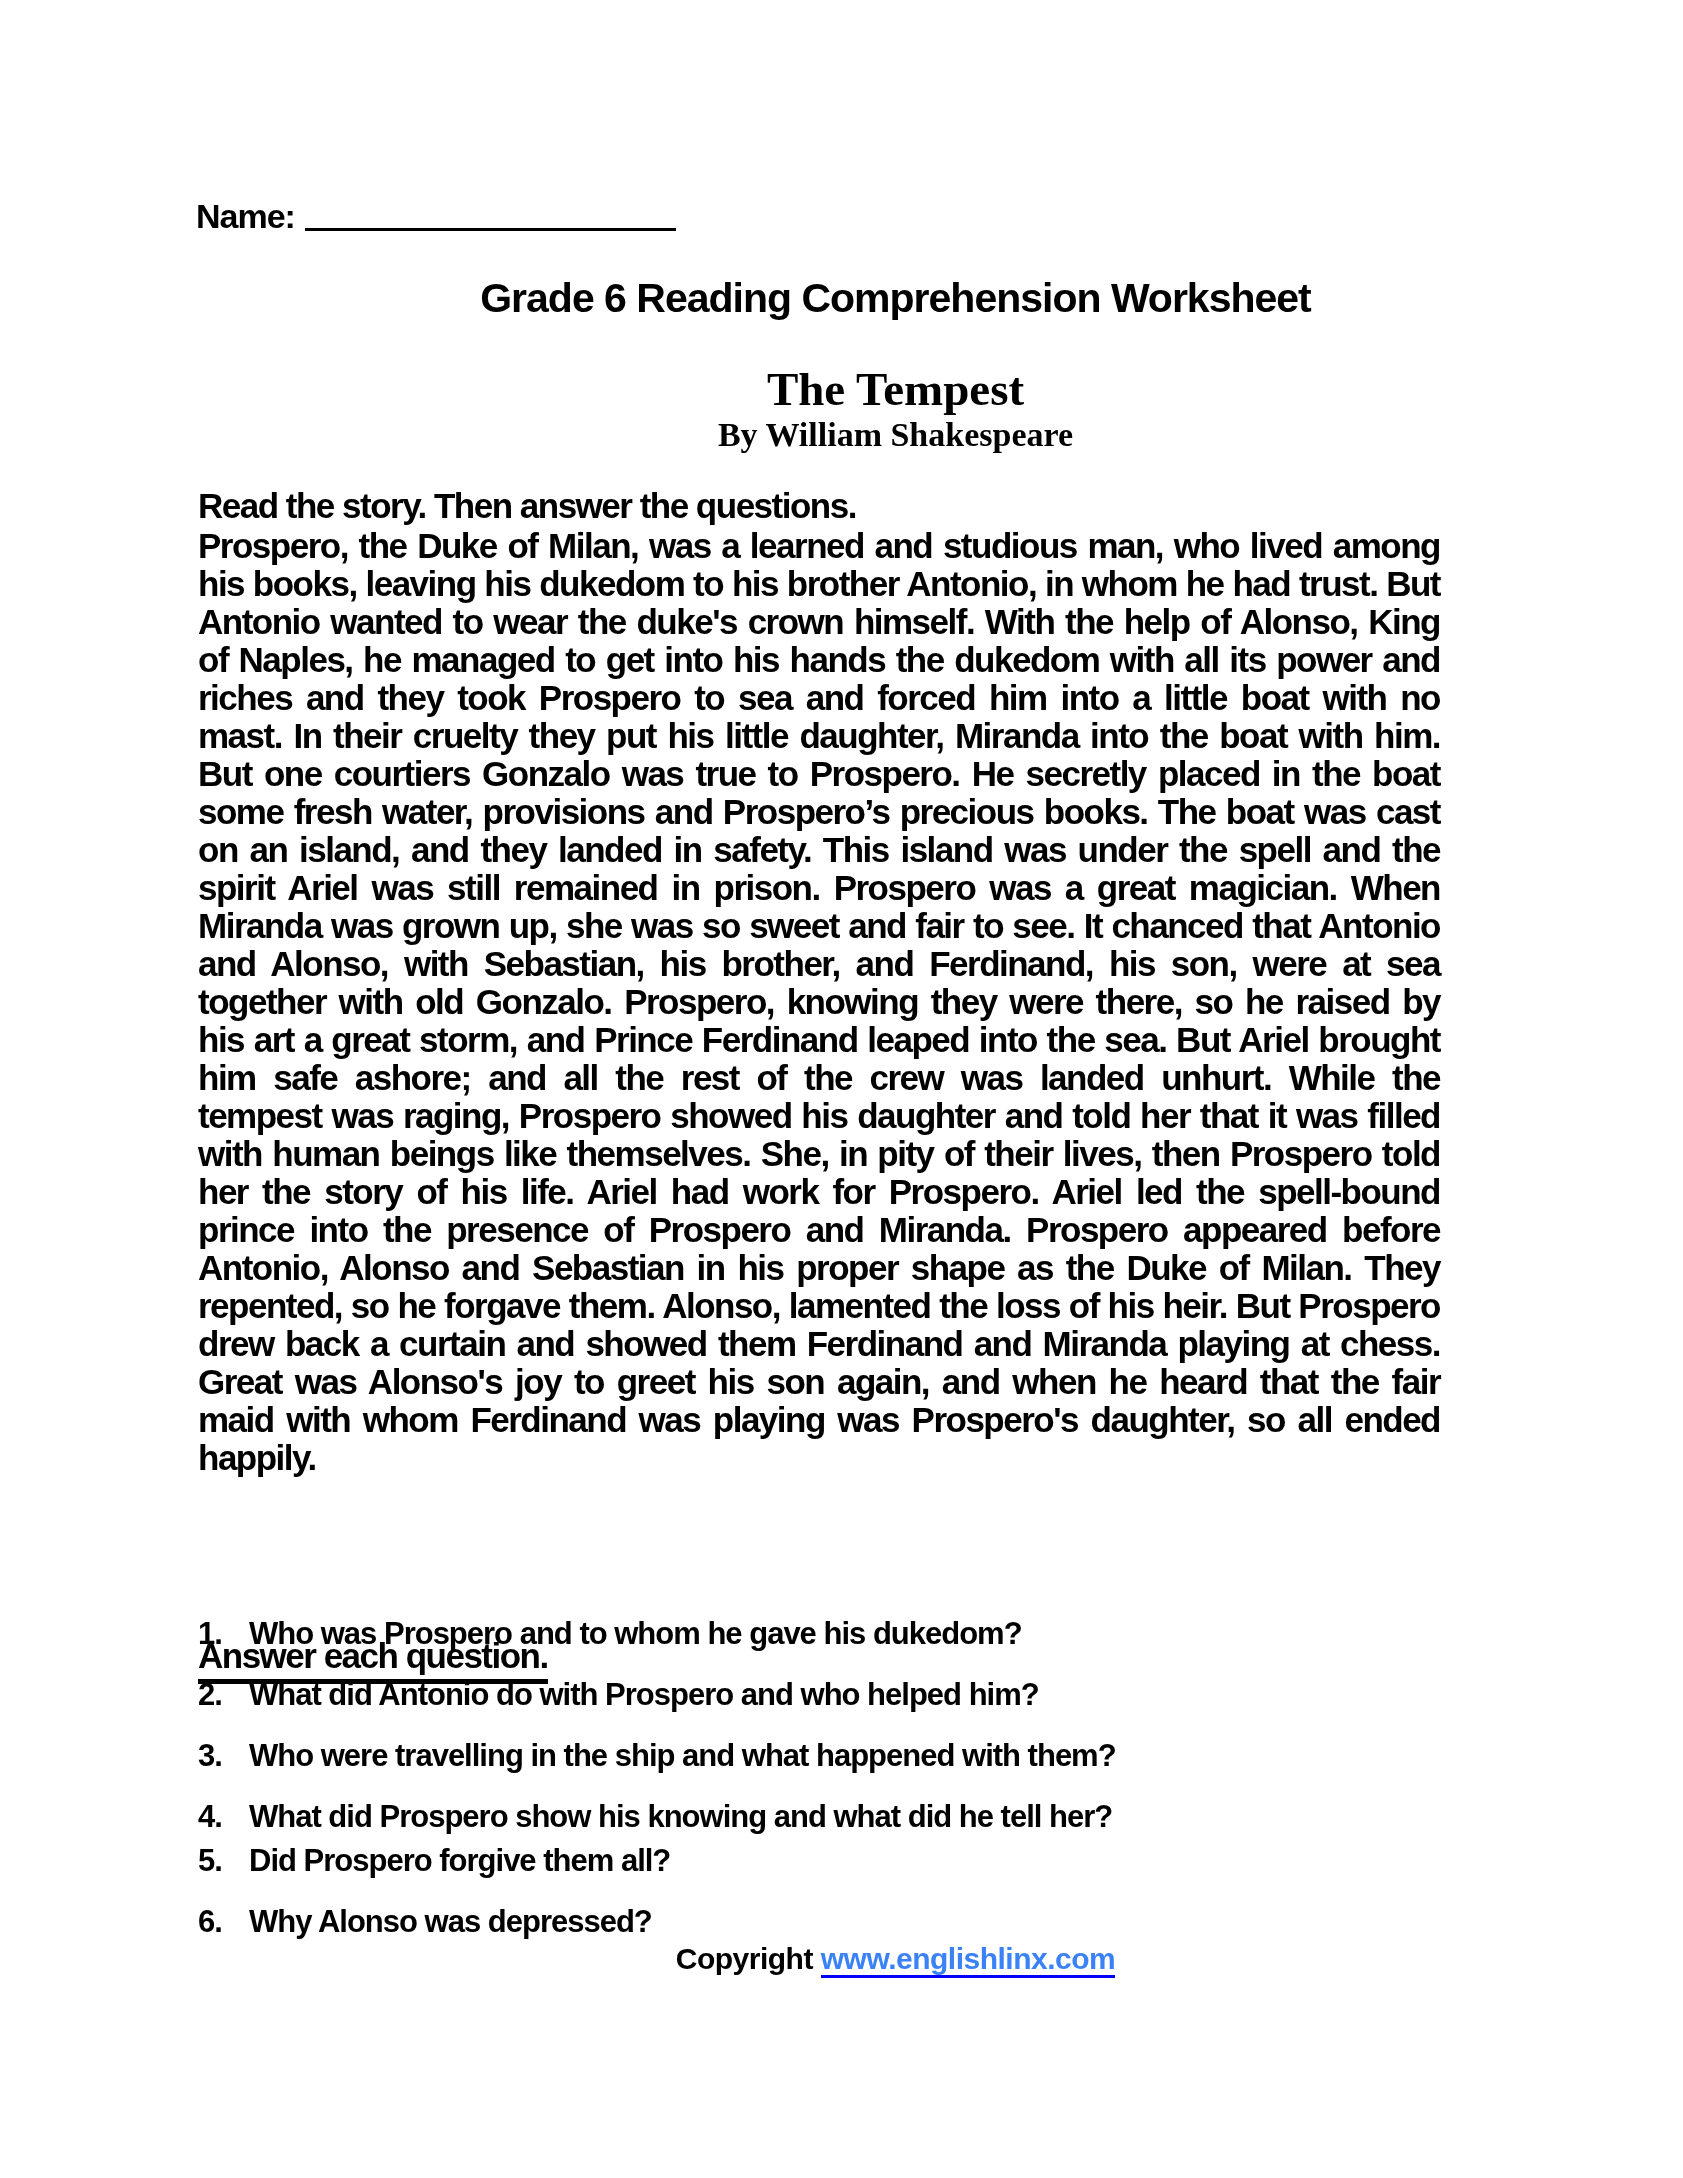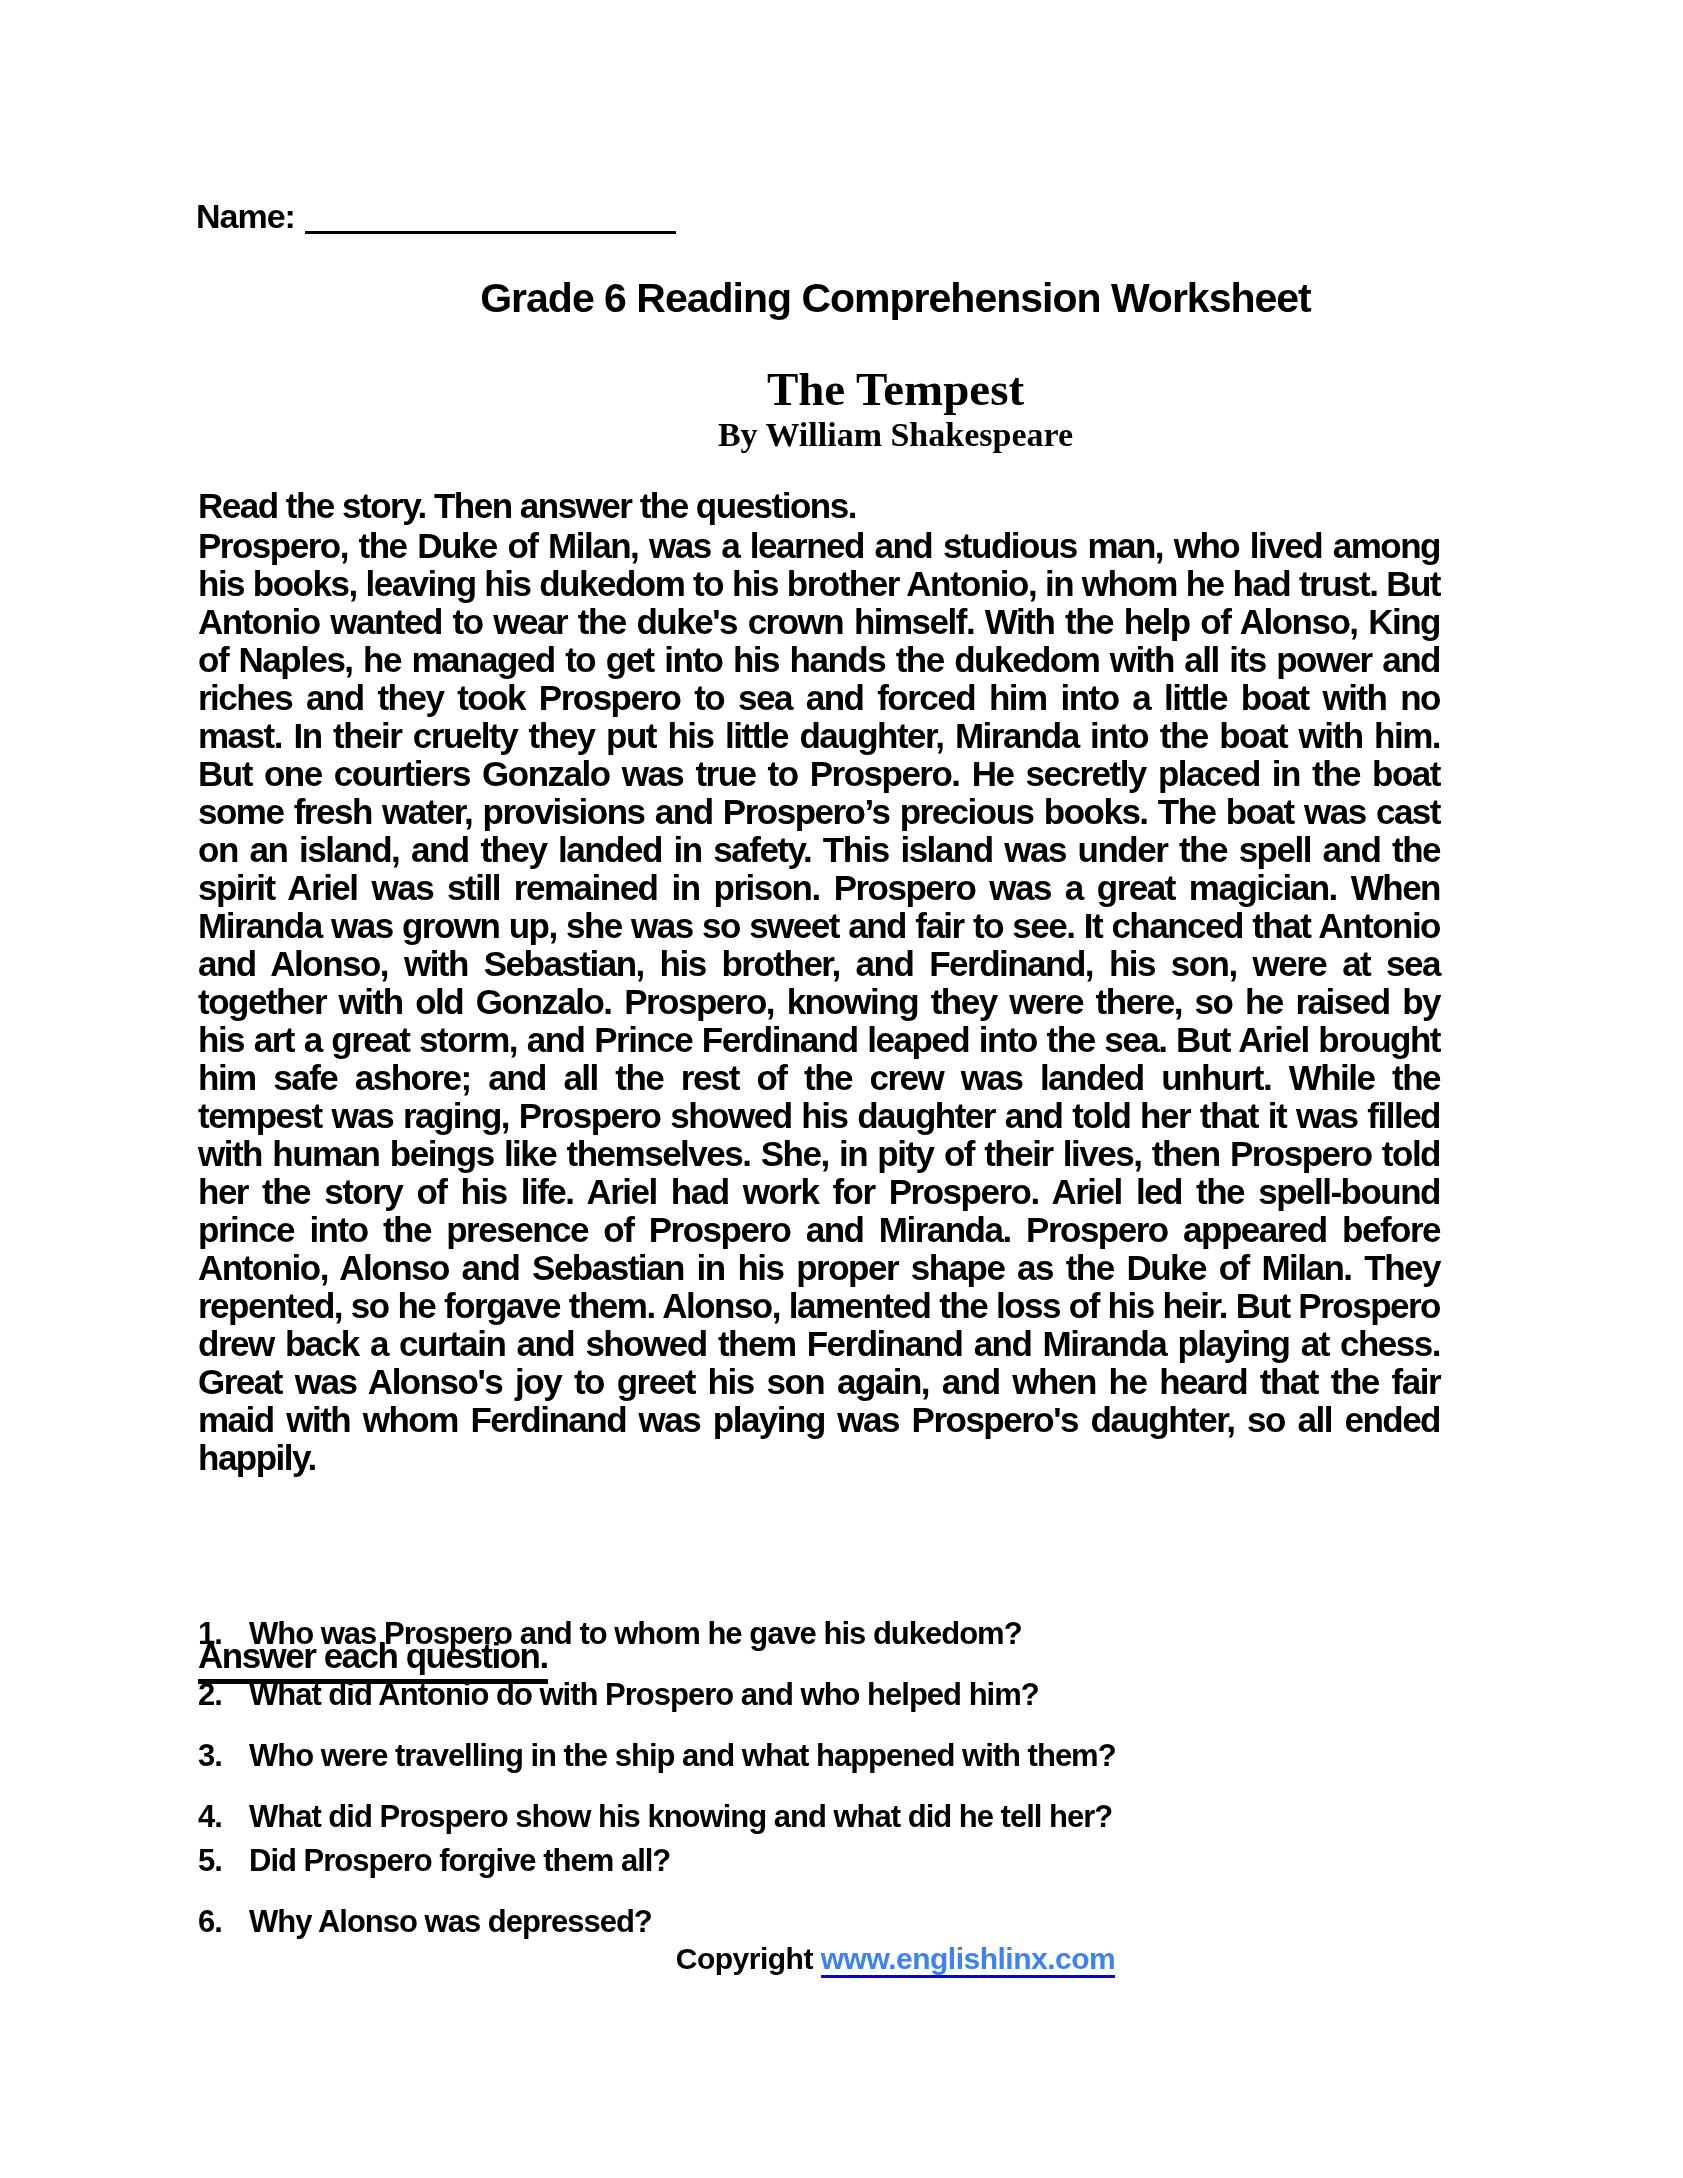--- a/index.html
+++ b/index.html
@@ -23,21 +23,20 @@
     position: absolute;
     top: 198px;
     left: 196px;
     width: 1307px;
     height: 45px;
   }
   .field {
     position: absolute;
     top: 0;
     display: flex;
-    align-items: flex-end;
   }
   .field-name { left: 0; }
   .field-date { left: 853px; }
   .field-label {
     font-size: 34px;
     letter-spacing: -1px;
     line-height: 36px;
   }
   .field-line {
     display: inline-block;

